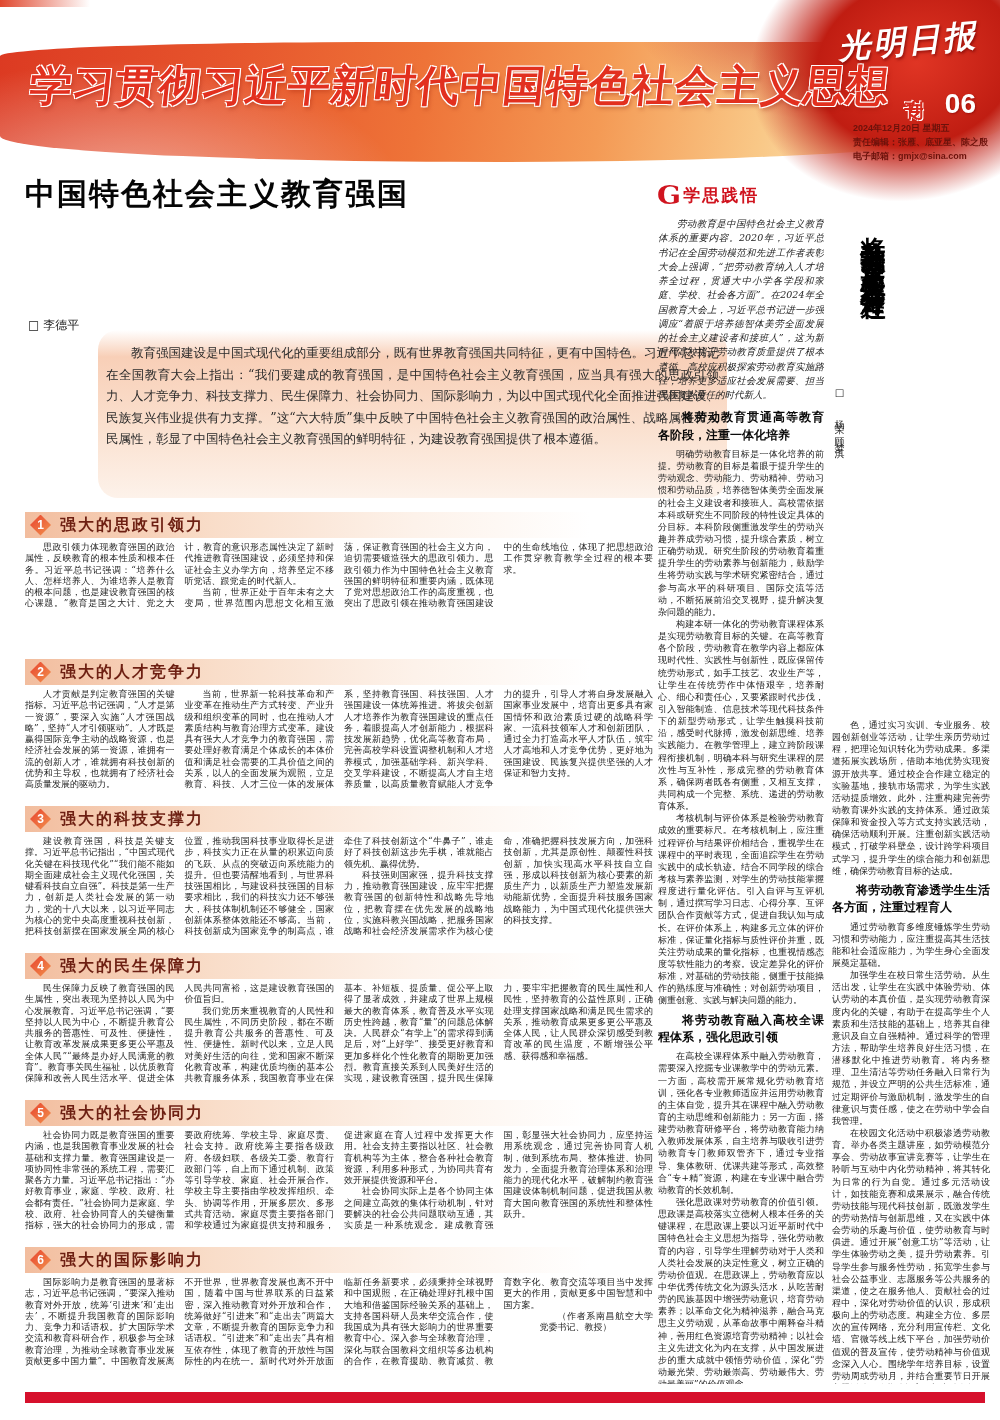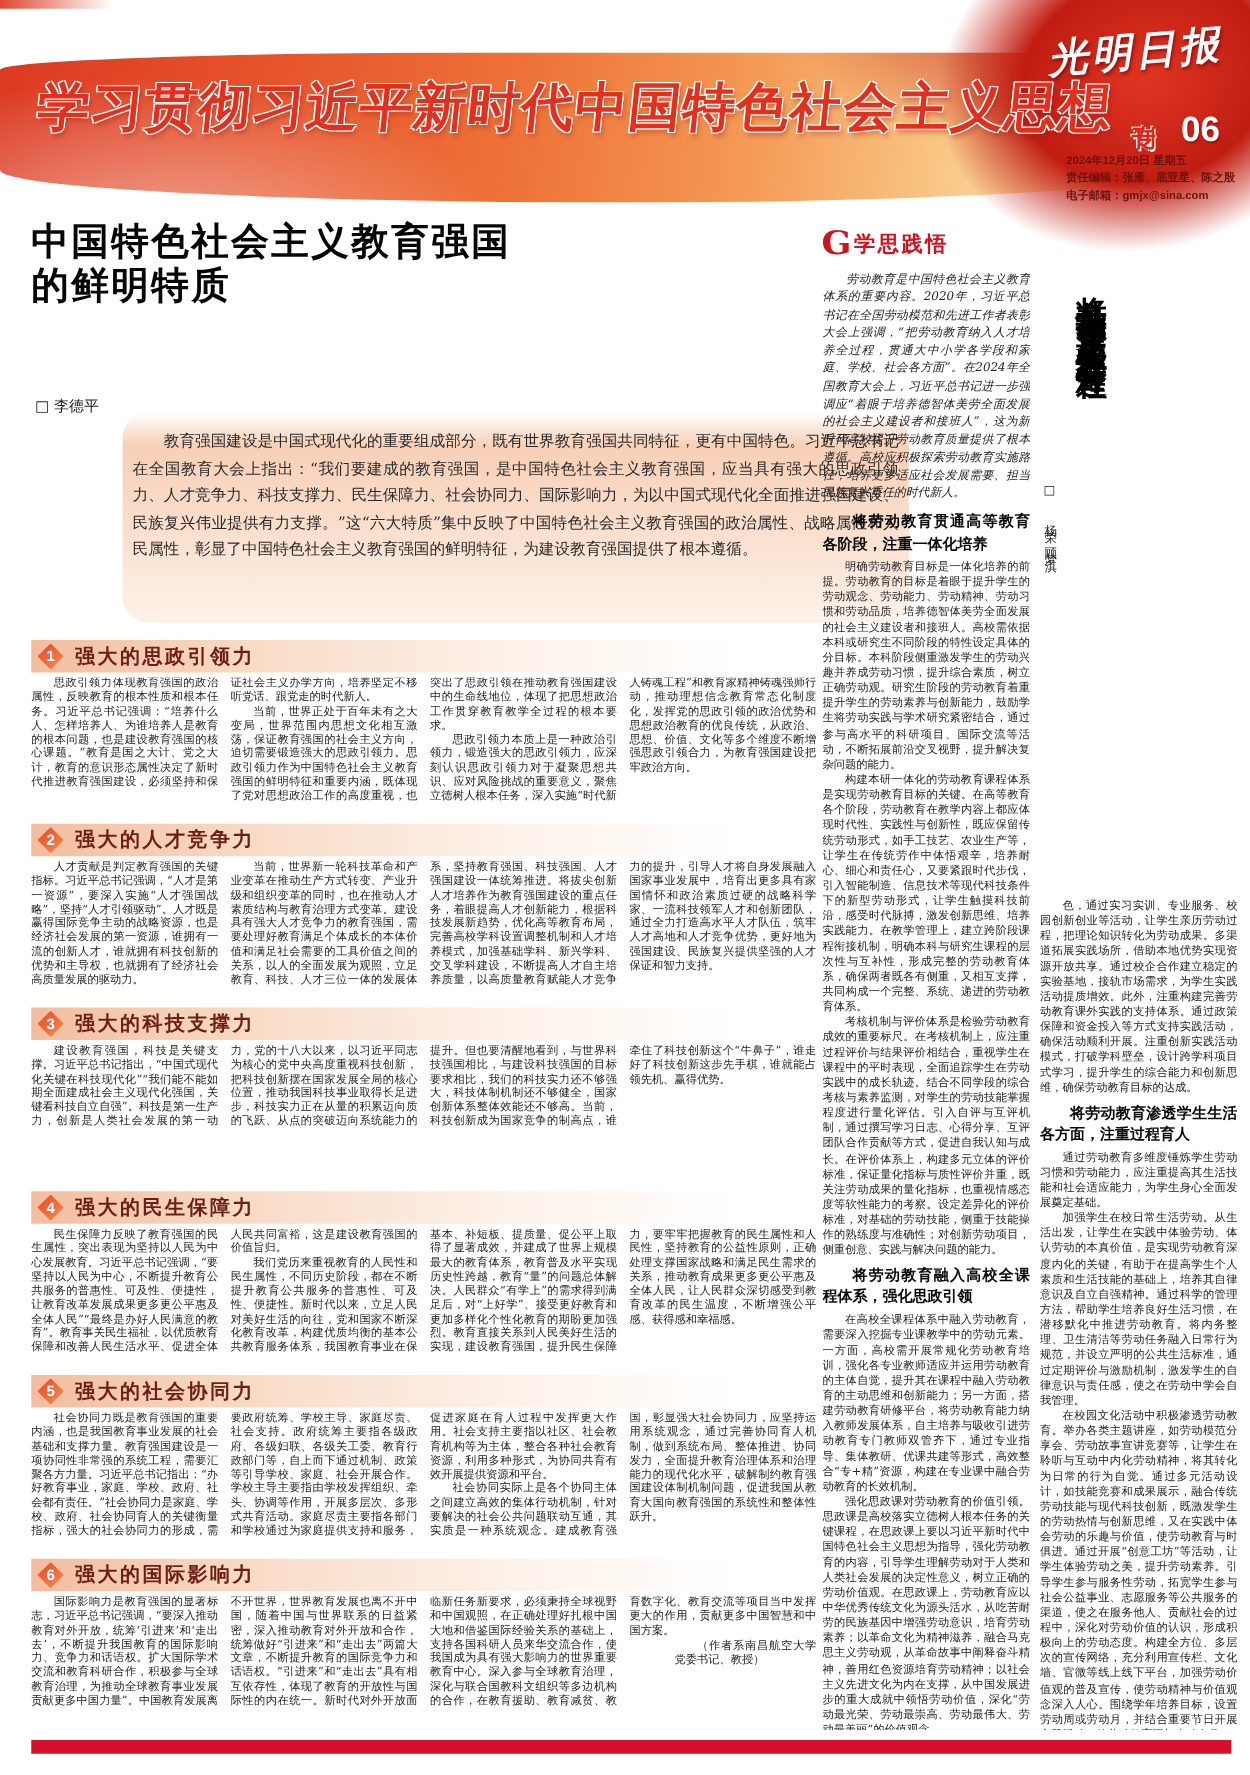--- a/index.html
+++ b/index.html
@@ -94,38 +94,36 @@
 <div class="masthead">光明日报</div>
 <div class="page-num">06</div>
 <div class="dateblock">
   <div>2024年12月20日 星期五</div>
   <div>责任编辑：张雁、底亚星、陈之殷</div>
   <div>电子邮箱：gmjx@sina.com</div>
 </div>
 
 <div class="headline">
   <div>中国特色社会主义教育强国</div>
-  <div>的鲜明特质</div>
 </div>
 <div class="main-author">□ 李德平</div>
 <div class="intro-box">
   <p class="intro-text">教育强国建设是中国式现代化的重要组成部分，既有世界教育强国共同特征，更有中国特色。习近平总书记在全国教育大会上指出：“我们要建成的教育强国，是中国特色社会主义教育强国，应当具有强大的思政引领力、人才竞争力、科技支撑力、民生保障力、社会协同力、国际影响力，为以中国式现代化全面推进强国建设、民族复兴伟业提供有力支撑。”这“六大特质”集中反映了中国特色社会主义教育强国的政治属性、战略属性和人民属性，彰显了中国特色社会主义教育强国的鲜明特征，为建设教育强国提供了根本遵循。</p>
 </div>
 
 <div class="sections">
 
   <div class="section">
     <div class="sec-head">
       <div class="sec-num">1</div>
       <div class="sec-title">强大的思政引领力</div>
     </div>
     <div class="sec-body">
       <p>思政引领力体现教育强国的政治属性，反映教育的根本性质和根本任务。习近平总书记强调：“培养什么人、怎样培养人、为谁培养人是教育的根本问题，也是建设教育强国的核心课题。”教育是国之大计、党之大计，教育的意识形态属性决定了新时代推进教育强国建设，必须坚持和保证社会主义办学方向，培养坚定不移听党话、跟党走的时代新人。</p>
       <p>当前，世界正处于百年未有之大变局，世界范围内思想文化相互激荡，保证教育强国的社会主义方向，迫切需要锻造强大的思政引领力。思政引领力作为中国特色社会主义教育强国的鲜明特征和重要内涵，既体现了党对思想政治工作的高度重视，也突出了思政引领在推动教育强国建设中的生命线地位，体现了把思想政治工作贯穿教育教学全过程的根本要求。</p>
-      <p>思政引领力本质上是一种政治引领力，锻造强大的思政引领力，应深刻认识思政引领力对于凝聚思想共识、应对风险挑战的重要意义，聚焦立德树人根本任务，深入实施“时代新人铸魂工程”和教育家精神铸魂强师行动，推动理想信念教育常态化制度化，发挥党的思政引领的政治优势和思想政治教育的优良传统，从政治、思想、价值、文化等多个维度不断增强思政引领合力，为教育强国建设把牢政治方向。</p>
     </div>
   </div>
 
   <div class="section">
     <div class="sec-head">
       <div class="sec-num">2</div>
       <div class="sec-title">强大的人才竞争力</div>
     </div>
     <div class="sec-body">
       <p>人才贡献是判定教育强国的关键指标。习近平总书记强调，“人才是第一资源”，要深入实施“人才强国战略”，坚持“人才引领驱动”。人才既是赢得国际竞争主动的战略资源，也是经济社会发展的第一资源，谁拥有一流的创新人才，谁就拥有科技创新的优势和主导权，也就拥有了经济社会高质量发展的驱动力。</p>
@@ -133,20 +131,21 @@
     </div>
   </div>
 
   <div class="section">
     <div class="sec-head">
       <div class="sec-num">3</div>
       <div class="sec-title">强大的科技支撑力</div>
     </div>
     <div class="sec-body">
       <p>建设教育强国，科技是关键支撑。习近平总书记指出，“中国式现代化关键在科技现代化”“我们能不能如期全面建成社会主义现代化强国，关键看科技自立自强”。科技是第一生产力，创新是人类社会发展的第一动力，党的十八大以来，以习近平同志为核心的党中央高度重视科技创新，把科技创新摆在国家发展全局的核心位置，推动我国科技事业取得长足进步，科技实力正在从量的积累迈向质的飞跃、从点的突破迈向系统能力的提升。但也要清醒地看到，与世界科技强国相比，与建设科技强国的目标要求相比，我们的科技实力还不够强大，科技体制机制还不够健全，国家创新体系整体效能还不够高。当前，科技创新成为国家竞争的制高点，谁牵住了科技创新这个“牛鼻子”，谁走好了科技创新这步先手棋，谁就能占领先机、赢得优势。</p>
+      <p>科技强则国家强，提升科技支撑力，推动教育强国建设，应牢牢把握教育强国的创新特性和战略先导地位，把教育摆在优先发展的战略地位，实施科教兴国战略，把服务国家战略和社会经济发展需求作为核心使命，准确把握科技发展方向，加强科技创新，尤其是原创性、颠覆性科技创新，加快实现高水平科技自立自强，形成以科技创新为核心要素的新质生产力，以新质生产力塑造发展新动能新优势，全面提升科技服务国家战略能力，为中国式现代化提供强大的科技支撑。</p>
     </div>
   </div>
 
   <div class="section">
     <div class="sec-head">
       <div class="sec-num">4</div>
       <div class="sec-title">强大的民生保障力</div>
     </div>
     <div class="sec-body">
       <p>民生保障力反映了教育强国的民生属性，突出表现为坚持以人民为中心发展教育。习近平总书记强调，“要坚持以人民为中心，不断提升教育公共服务的普惠性、可及性、便捷性，让教育改革发展成果更多更公平惠及全体人民”“最终是办好人民满意的教育”。教育事关民生福祉，以优质教育保障和改善人民生活水平、促进全体人民共同富裕，这是建设教育强国的价值旨归。</p>

